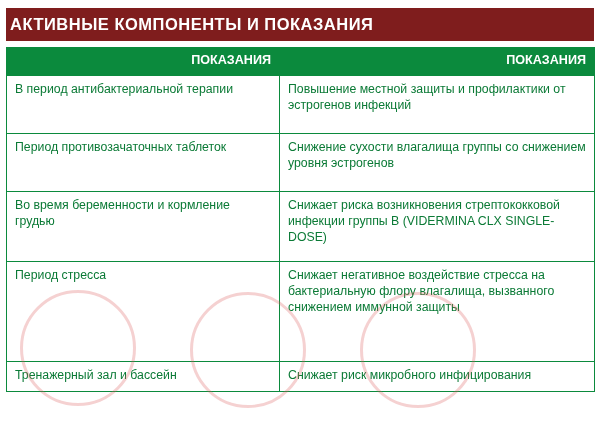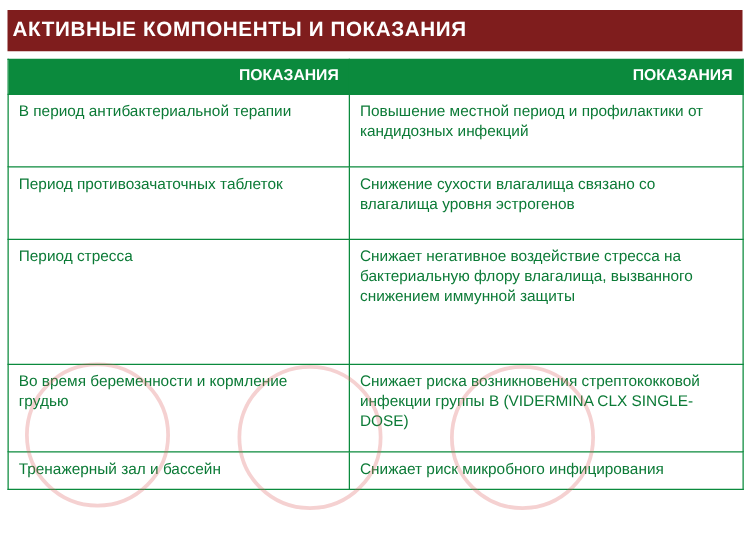--- a/index.html
+++ b/index.html
@@ -113,33 +113,33 @@
       </colgroup>
     <thead>
       <tr>
         <th>ПОКАЗАНИЯ</th>
         <th>ПОКАЗАНИЯ</th>
       </tr>
     </thead>
     <tbody>
       <tr class="r-tall">
         <td>В период антибактериальной терапии</td>
-        <td>Повышение местной период и профилактики от кандидозных инфекций</td>
+        <td>Повышение местной защиты и профилактики от эстрогенов инфекций</td>
       </tr>
       <tr class="r-tall">
         <td>Период противозачаточных таблеток</td>
-        <td>Снижение сухости влагалища связано со влагалища уровня эстрогенов</td>
+        <td>Снижение сухости влагалища группы со снижением уровня эстрогенов</td>
+      </tr>
+      <tr>
+        <td style="height:56px">Во время беременности и кормление грудью</td>
+        <td>Снижает риска возникновения стрептококковой инфекции группы В (VIDERMINA CLX SINGLE-DOSE)</td>
       </tr>
       <tr>
         <td style="height:86px">Период стресса</td>
         <td>Снижает негативное воздействие стресса на бактериальную флору влагалища, вызванного снижением иммунной защиты</td>
-      </tr>
-      <tr>
-        <td style="height:56px">Во время беременности и кормление грудью</td>
-        <td>Снижает риска возникновения стрептококковой инфекции группы В (VIDERMINA CLX SINGLE-DOSE)</td>
       </tr>
       <tr>
         <td>Тренажерный зал и бассейн</td>
         <td>Снижает риск микробного инфицирования</td>
       </tr>
     </tbody>
   </table>
 
 </div>
 

